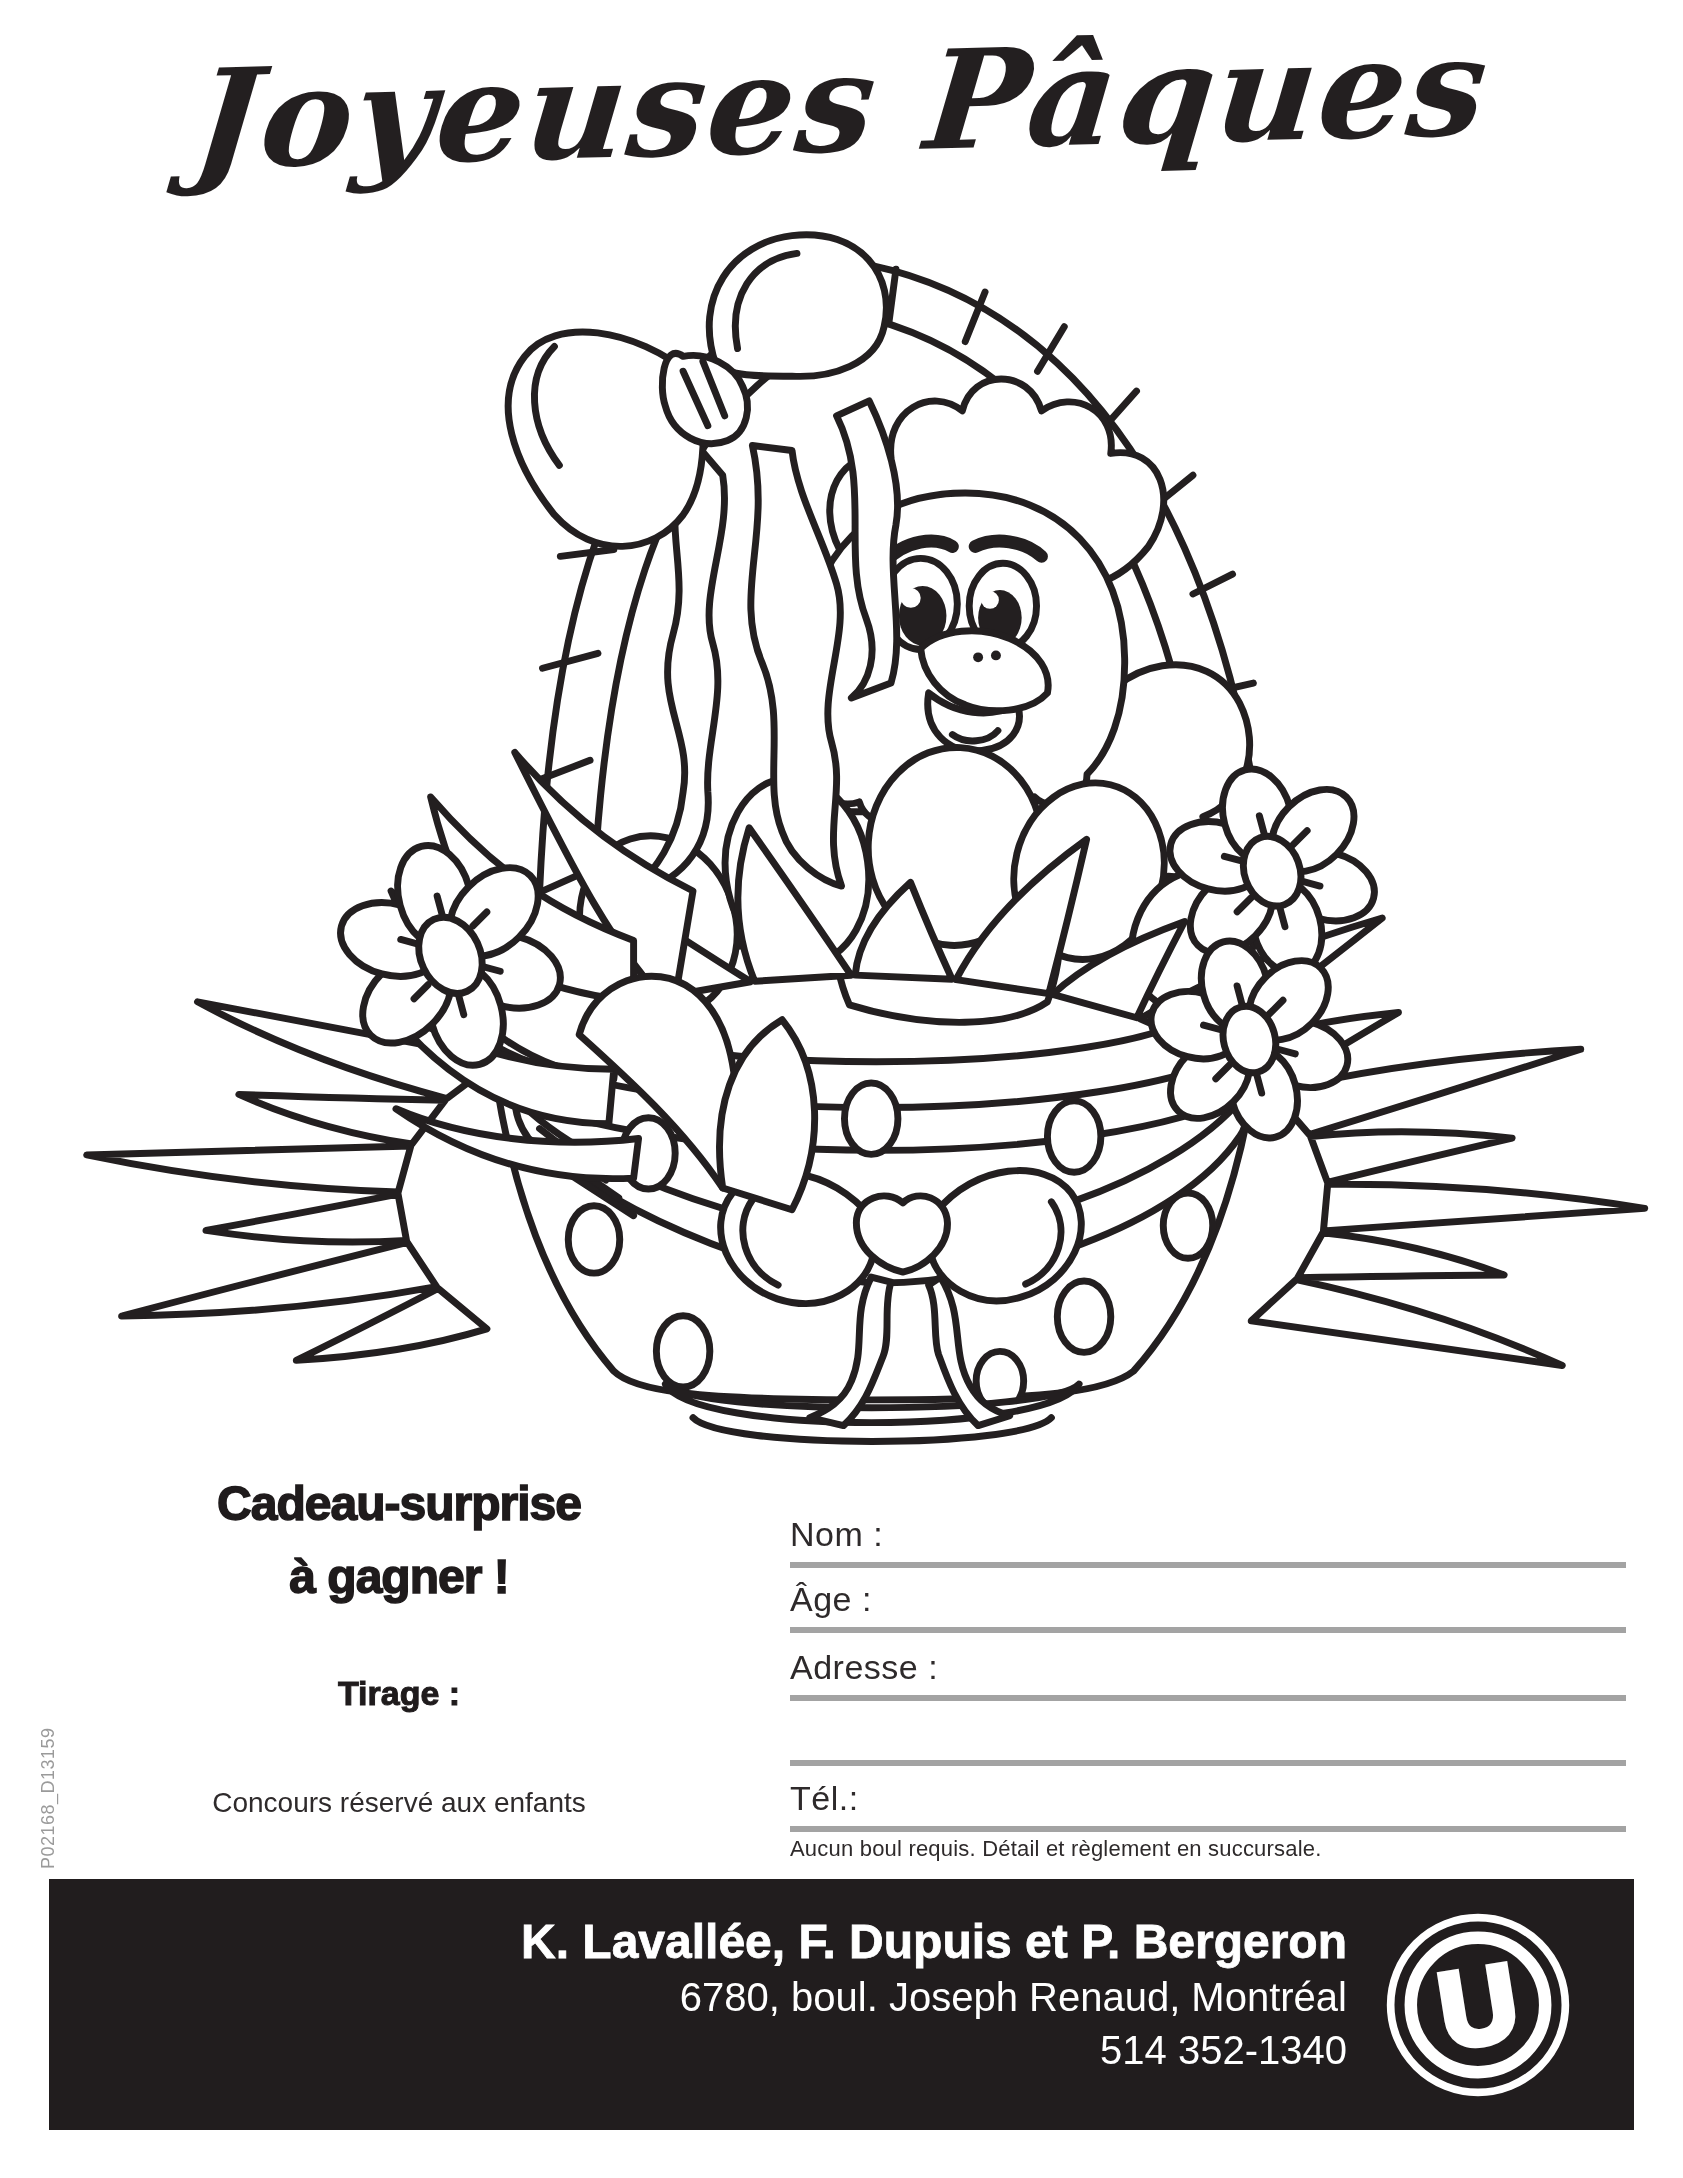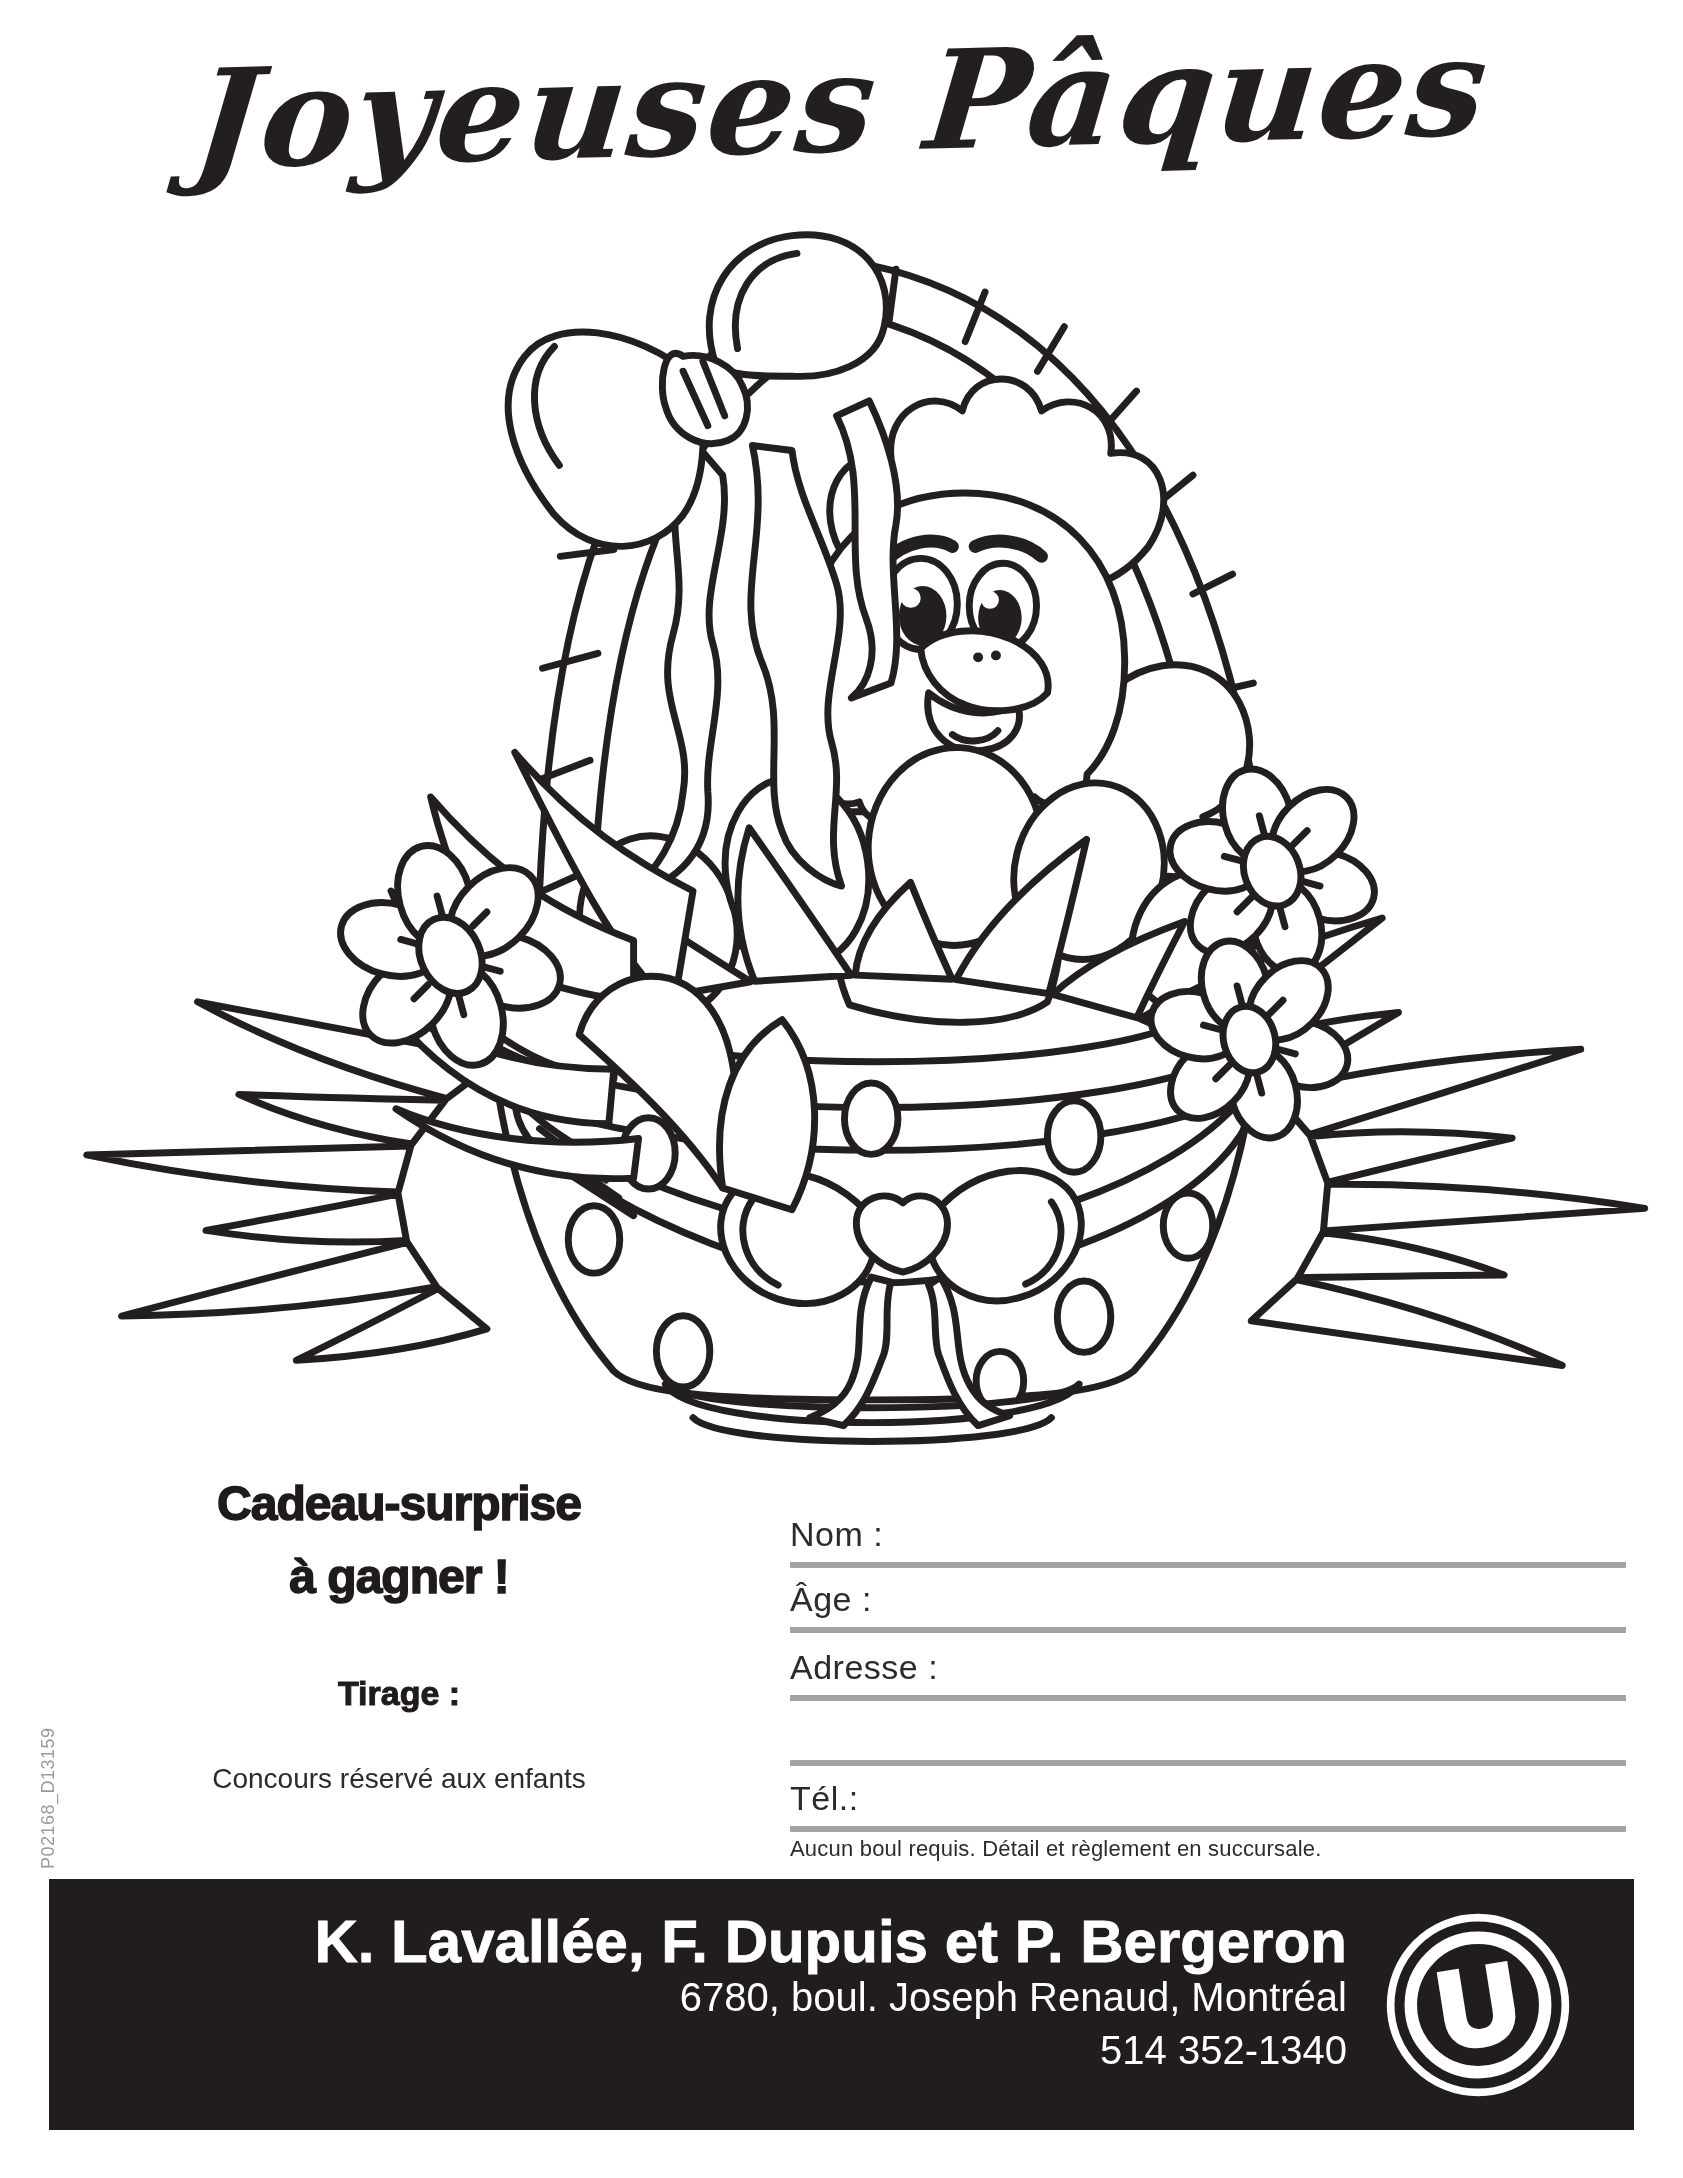--- a/index.html
+++ b/index.html
@@ -17,21 +17,21 @@
   
   .art{position:absolute; left:0; top:0; width:1683px; height:2178px;}
   
   .promo{position:absolute; left:77px; top:1467px; width:644px; text-align:center;}
   .promo .headline{
     font-size:48px; font-weight:bold; letter-spacing:-1px; line-height:73px;
     color:#1f1b1c; -webkit-text-stroke:1.5px #1f1b1c;
   }
   .promo .draw{margin-top:61px; font-size:34px; font-weight:bold; color:#1f1b1c;
     -webkit-text-stroke:1px #1f1b1c;}
-  .promo .elig{margin-top:48px; font-size:28px; line-height:35px; color:#2e2a2b;}
+  .promo .elig{margin-top:72px; font-size:28px; line-height:35px; color:#2e2a2b;}
   
   .field-row{
     position:absolute; left:790px; width:836px; height:59px;
     border-bottom:6px solid #a3a3a3; display:flex; align-items:flex-end;
   }
   .field-label{font-size:34px; color:#2e2a2b; padding-bottom:8px; letter-spacing:0.5px;}
   .disclaimer{
     position:absolute; left:790px; top:1836px; width:851px;
     font-size:22px; color:#2e2a2b; letter-spacing:0.2px;
   }
@@ -42,21 +42,21 @@
     font-size:18px; letter-spacing:0.5px; color:#9a9a9a; white-space:nowrap;
   }
   
   .footer-bar{
     position:absolute; left:49px; top:1879px; width:1585px; height:251px;
     background:#211d1e; color:#ffffff;
   }
   .footer-text{
     position:absolute; top:34px; right:287px; text-align:right; color:#ffffff;
   }
-  .footer-names{font-size:60px; font-weight:bold; letter-spacing:0; line-height:57px;
+  .footer-names{font-size:48px; font-weight:bold; letter-spacing:0; line-height:57px;
     -webkit-text-stroke:0.8px #ffffff;}
   .footer-address{font-size:40px; line-height:55px;}
   .footer-phone{font-size:40px; line-height:51px;}
   .footer-logo{position:absolute; top:30px; right:60px; width:192px; height:192px;}
 </style>
 </head>
 <body>
 
 <div class="page">
 

